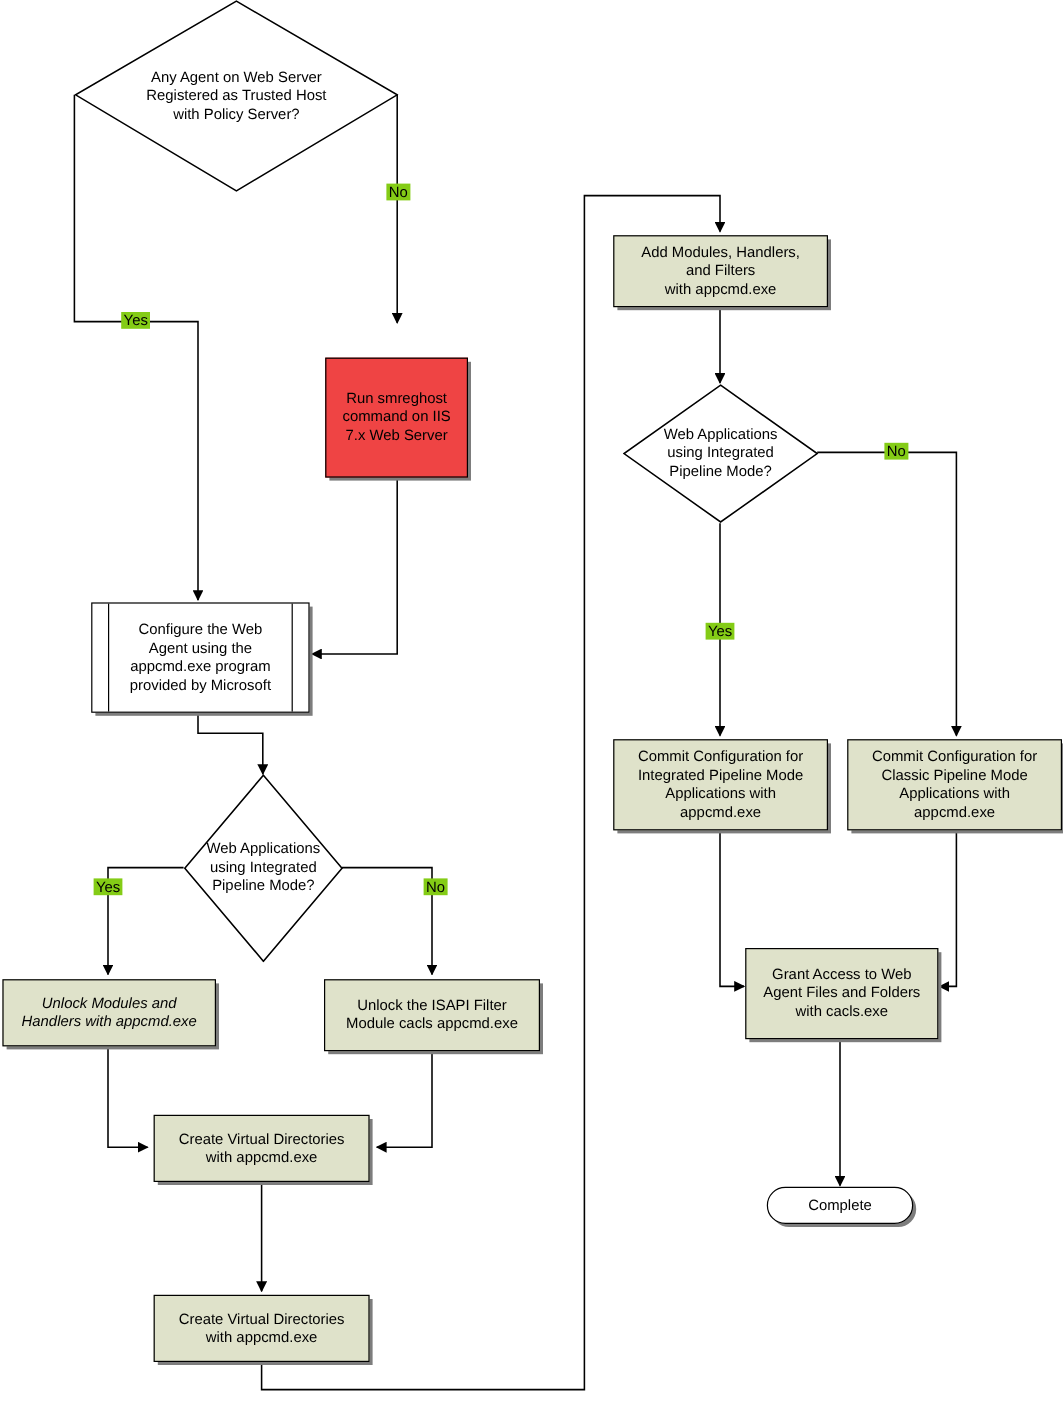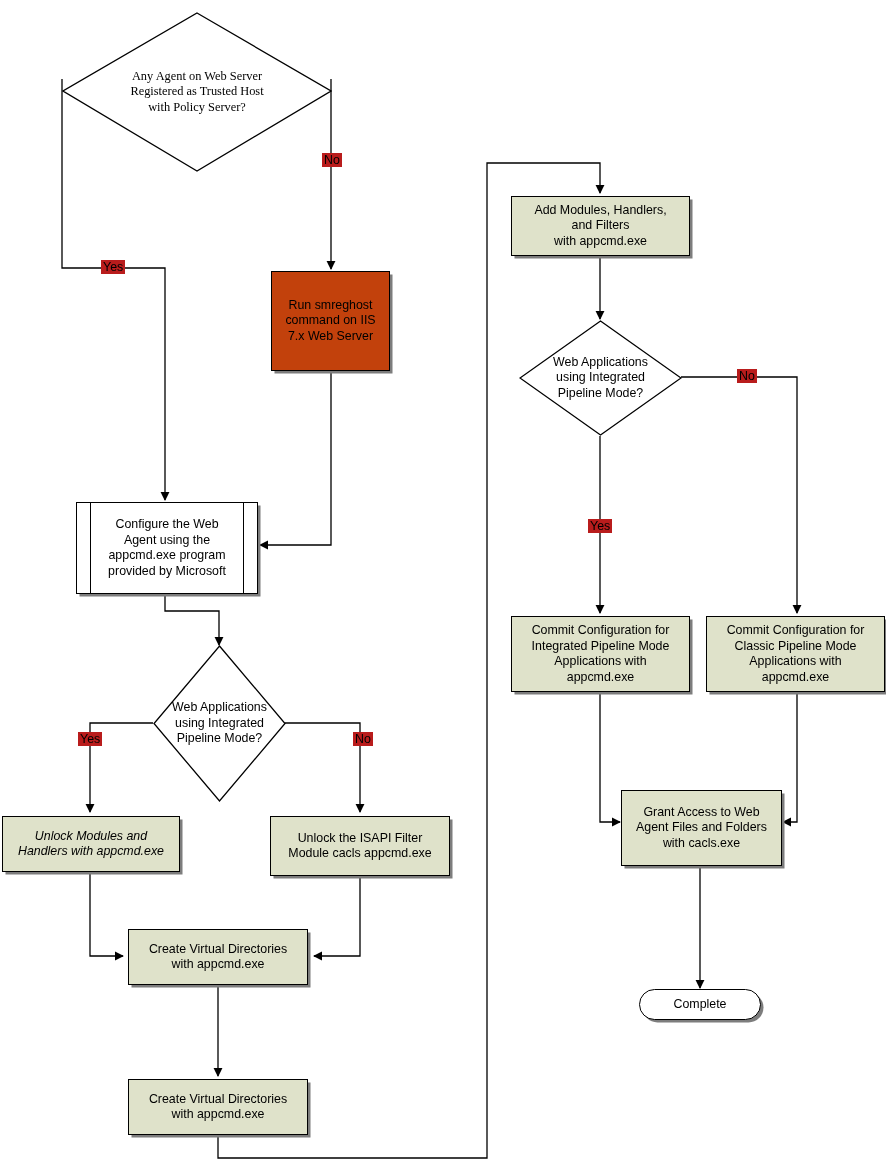--- a/index.html
+++ b/index.html
@@ -4,33 +4,33 @@
 <style>
   html,body{margin:0;padding:0;background:#ffffff;}
   body{width:886px;height:1168px;font-family:"Liberation Sans",sans-serif;}
   #canvas{position:relative;width:886px;height:1168px;overflow:hidden;background:#fff;}
   svg#wires{position:absolute;left:0;top:0;width:886px;height:1168px;}
 
   .node{position:absolute;box-sizing:border-box;display:flex;align-items:center;
         justify-content:center;text-align:center;color:#000;font-size:12.4px;
         line-height:15.5px;}
   .proc{border:1.3px solid #000;background:#dfe2ca;box-shadow:3px 3px 0 -0.5px #7d7d7d;}
-  .proc.white{background:#c2410c;}
+  .proc.white{background:#ef4444;margin-top:27px;}
   .predef{border:1.3px solid #000;background:#ffffff;box-shadow:3px 3px 0 -0.5px #7d7d7d;}
   .predef::before,.predef::after{content:"";position:absolute;top:0;bottom:0;width:0;
         border-left:1.3px solid #000;}
   .predef::before{left:13px;}
   .predef::after{right:13px;}
   .term{border:1.3px solid #000;background:#ffffff;border-radius:999px;
         box-shadow:3px 3px 0 -0.5px #7d7d7d;}
   .diamond{background:transparent;}
   .diamond .dshape{position:absolute;left:0;top:0;width:100%;height:100%;}
   .diamond .dtext{position:relative;z-index:2;padding:0 6px;}
 
-  .edge-label{position:absolute;font-size:12.4px;color:#000;background:#b91c1c;
+  .edge-label{position:absolute;font-size:12.4px;color:#000;background:#84cc16;
         padding:0 2px;line-height:14px;white-space:nowrap;z-index:3;}
 </style>
 </head>
 <body>
 
 <div id="canvas">
 
   <svg id="wires" viewBox="0 0 886 1168" xmlns="http://www.w3.org/2000/svg">
     <defs>
       <marker id="arrow" viewBox="0 0 10 10" refX="9" refY="5" markerWidth="7" markerHeight="7" orient="auto-start-reverse">
@@ -66,21 +66,21 @@
       <path d="M 681 377 L 797 377 L 797 613" marker-end="url(#arrow)"></path>
 
       <path d="M 600 692 L 600 822 L 620 822" marker-end="url(#arrow)"></path>
 
       <path d="M 797 692 L 797 822 L 783 822" marker-end="url(#arrow)"></path>
 
       <path d="M 700 866 L 700 988" marker-end="url(#arrow)"></path>
     </g>
   </svg>
 
-  <div class="node diamond" style="left:62px;top:12px;width:270px;height:160px;font-family:Liberation Serif, serif;">
+  <div class="node diamond" style="left:62px;top:0px;width:270px;height:160px;">
     <svg class="dshape" viewBox="0 0 270 160" preserveAspectRatio="none">
       <polygon points="135,1 269,79 135,159 1,79" fill="#ffffff" stroke="#000" stroke-width="1.3"></polygon>
     </svg>
     <div class="dtext">
       <div>Any Agent on Web Server</div>
       <div>Registered as Trusted Host</div>
       <div>with Policy Server?</div>
     </div>
   </div>
 

